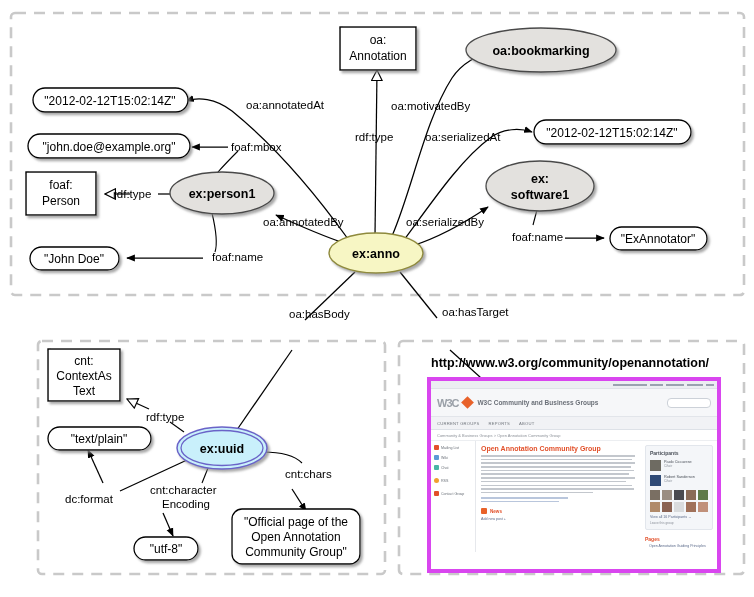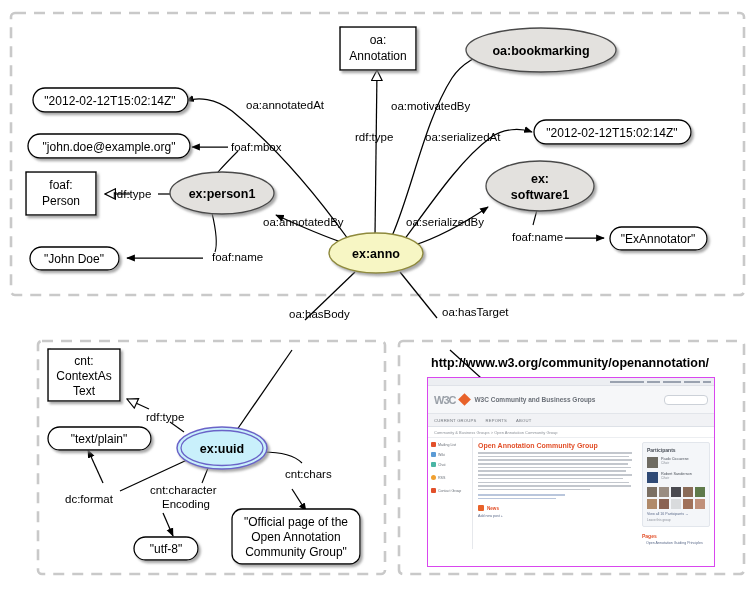--- a/index.html
+++ b/index.html
@@ -36,21 +36,21 @@
   .lit { fill: #ffffff; stroke: #000000; stroke-width: 1.3; }
   .cls { fill: #ffffff; stroke: #000000; stroke-width: 1.4; }
   .res { fill: #e3e1de; stroke: #4a4a4a; stroke-width: 1.3; }
   .hub { fill: #f7f6c4; stroke: #8f8a3c; stroke-width: 1.4; }
   .body-node { fill: #c9f0fb; stroke: #6a63c8; stroke-width: 1.5; }
   .body-node-outer { fill: none; stroke: #6a63c8; stroke-width: 1.3; }
 
   
   .wp {
     position: absolute;
-    border: 1px solid #d946ef;
+    border: 4px solid #d946ef;
     background: #ffffff;
     overflow: hidden;
   }
   .wp-topbar { height: 7px; background: #eceef2; border-bottom: 1px solid #dfe2e8;
                display:flex; justify-content:flex-end; align-items:center; padding-right:3px; gap:3px;}
   .wp-topbar i { display:block; height:2px; background:#9aa2b0; }
   .wp-header { height: 27px; background:#f6f7f9; display:flex; align-items:center; padding:0 6px; gap:5px;
                border-bottom:1px solid #e2e5ea;}
   .wp-logo { font-family:"Liberation Sans",sans-serif; font-size:11px; font-weight:bold; color:#9aa0a8; letter-spacing:-1px;}
   .wp-cube { width:9px; height:9px; background:#e8622a; transform:rotate(45deg); flex:0 0 auto;}

